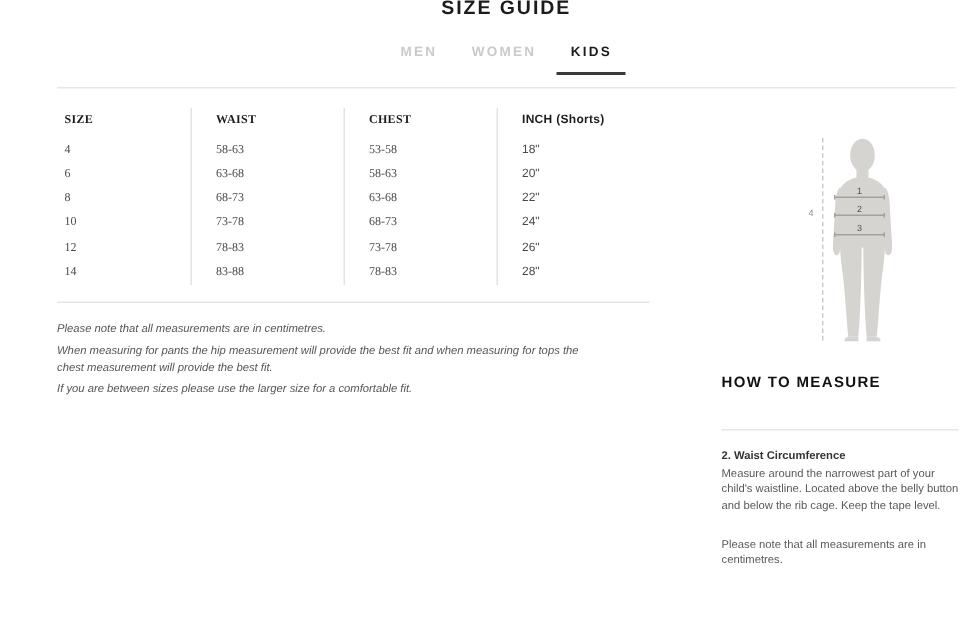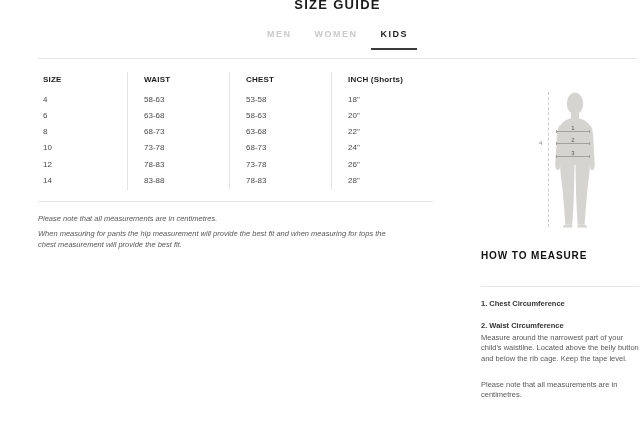--- a/index.html
+++ b/index.html
@@ -41,21 +41,21 @@
   }
   .size-table .cell {
     height: 16.3px; font-size: 8px; color: #4a4a4a;
     padding: 2.5px 2px 0 16px; overflow: hidden; white-space: nowrap;
   }
   .size-table .cell.c0 { padding-left: 5px; }
   .size-table .cell.hdr {
     height: 20px; padding-top: 3px; font-weight: bold;
     color: #1d1d1d; letter-spacing: 0.2px;
   }
-  .size-table .cell.b { border-right: 1px solid #e3e3e3; }
+  .size-table .cell.b { border-right: 1px solid #e3e3e3; font-family: Liberation Serif, serif; }
 
   .table-divider {
     position: absolute; top: 201px; left: 38px; width: 395px;
     border-top: 1px solid #e6e6e6;
   }
 
   
   .notes {
     position: absolute; top: 213px; left: 38px; width: 356px;
   }
@@ -155,20 +155,21 @@
     <div class="cell b">83-88</div>
     <div class="cell b">78-83</div>
     <div class="cell">28"</div>
   </div>
 
   <div class="table-divider"></div>
 
   <div class="notes">
     <p>Please note that all measurements are in centimetres.</p>
     <p>When measuring for pants the hip measurement will provide the best fit and when measuring for tops the chest measurement will provide the best fit.</p>
+    <p>If you are between sizes please use the larger size for a comfortable fit.</p>
   </div>
 
   <div class="figure">
     <div class="height-line"></div>
     <div class="height-label">4</div>
     <svg width="46" height="137" viewBox="0 0 46 137">
       <g fill="#d6d4d1">
         <ellipse cx="23" cy="12.5" rx="8.2" ry="11"></ellipse>
         <rect x="19" y="19" width="8" height="10"></rect>
         <path d="M8,35 C11,29.5 17,27 23,27 C29,27 35,29.5 38,35 C39,41 37.8,47 37.2,53 C36.7,58.5 38,63.5 38.2,68.5 L38.2,74 L7.8,74 L7.8,68.5 C8,63.5 9.3,58.5 8.8,53 C8.2,47 7,41 8,35 Z"></path>
@@ -187,21 +188,20 @@
       <span class="num">2</span>
     </div>
     <div class="marker m3">
       <span class="num">3</span>
     </div>
   </div>
 
   <div class="how-to">
     <div class="how-to-title">HOW TO MEASURE</div>
 
-    <div class="how-item-heading">1. Chest Circumference</div>
 
     <div class="how-item-heading">2. Waist Circumference</div>
     <div class="how-item-body">Measure around the narrowest part of your child's waistline. Located above the belly button and below the rib cage. Keep the tape level.</div>
 
     <div class="how-note">Please note that all measurements are in centimetres.</div>
   </div>
 
 </div>
 
 </body></html>

